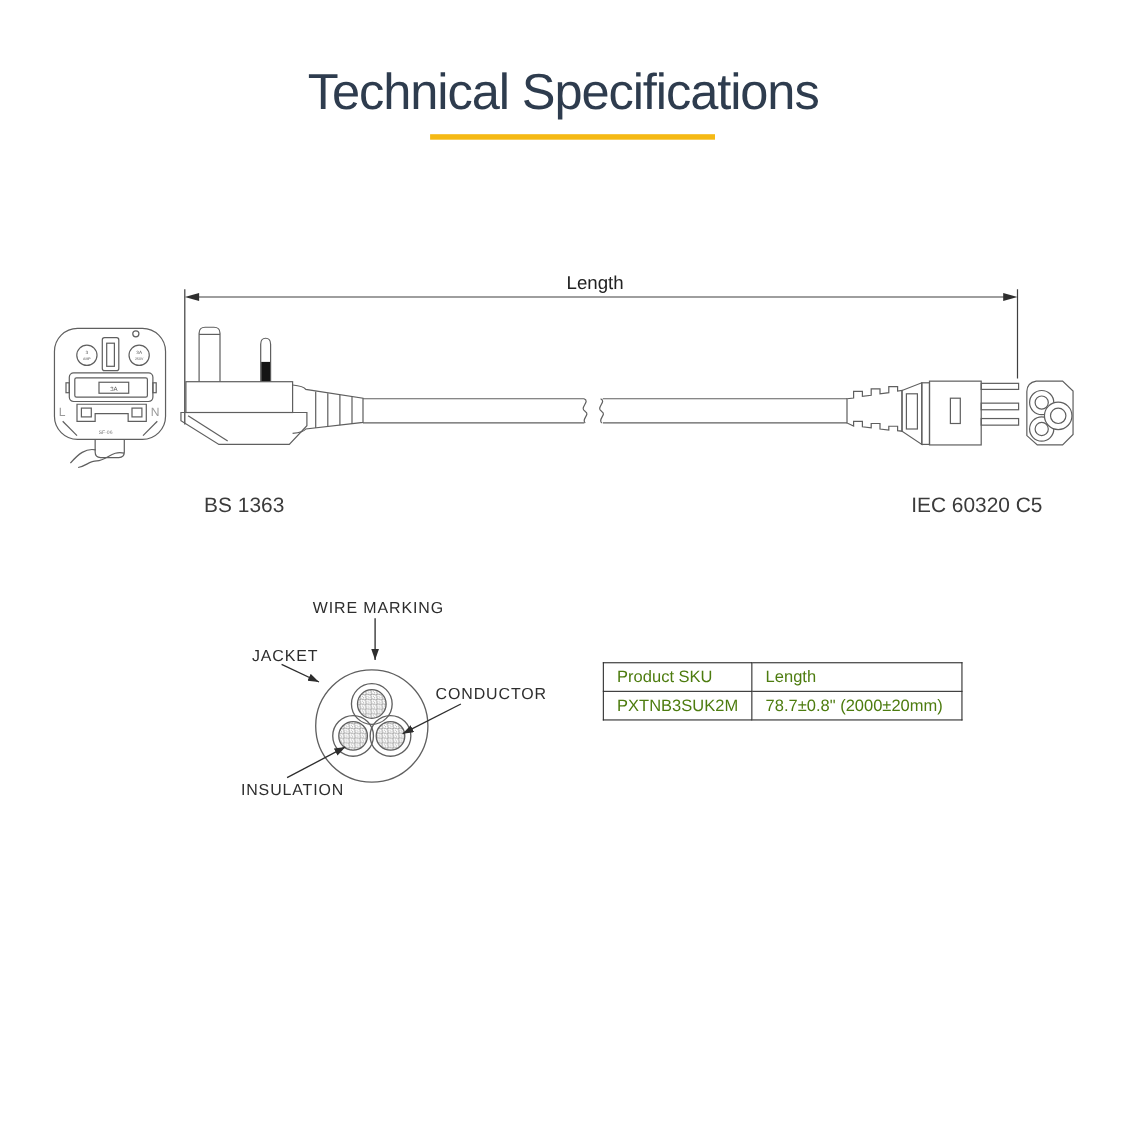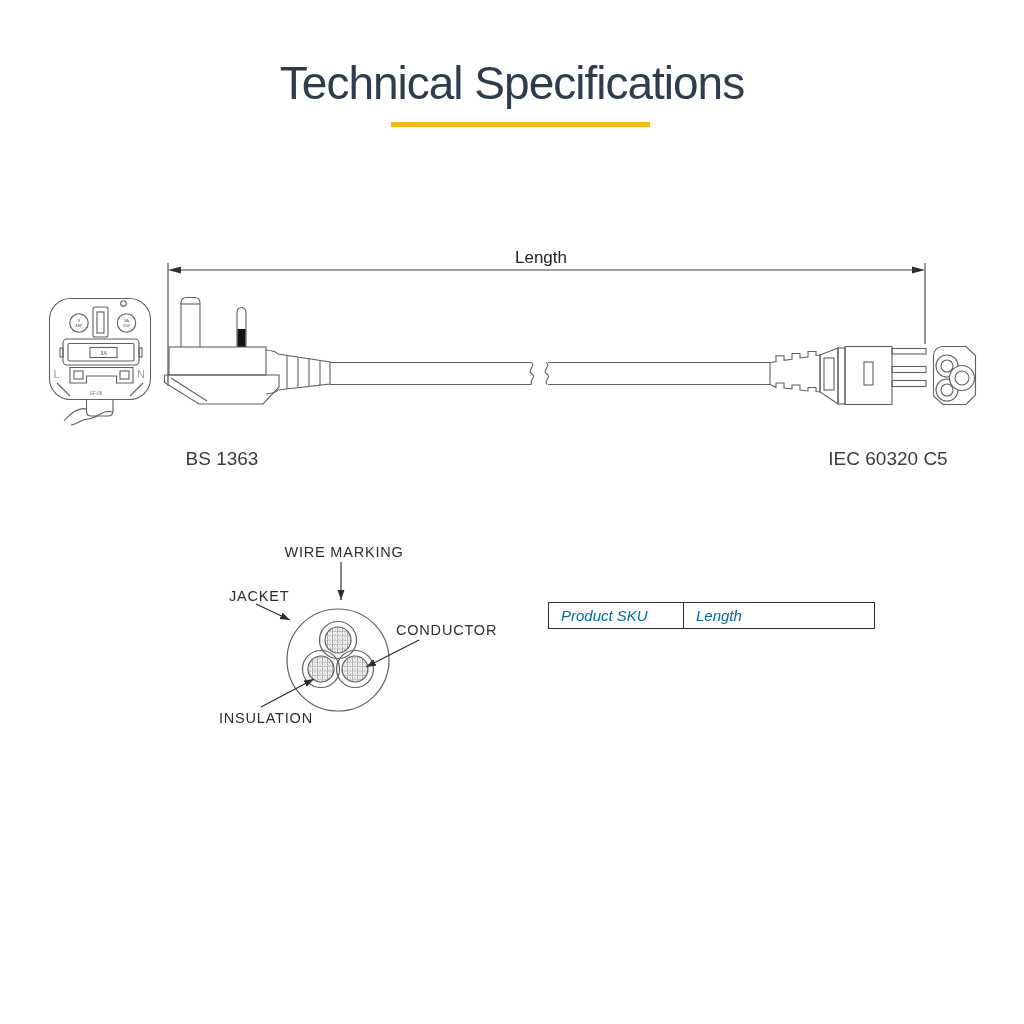--- a/index.html
+++ b/index.html
@@ -4,21 +4,21 @@
 <style>
   html,body{margin:0;padding:0;background:#ffffff;}
   .canvas{position:relative;width:1024px;height:841px;background:#fff;overflow:hidden;
           font-family:"Liberation Sans",sans-serif;}
   .page-title{position:absolute;left:0;top:56px;width:1024px;text-align:center;margin:0;
               font-family:"Liberation Sans",sans-serif;font-weight:300;font-size:46px;
               letter-spacing:-1px;color:#2e3c4e;}
   .accent-rule{position:absolute;left:391px;top:122px;width:259px;height:5px;background:#f5b914;}
   .diagram-svg{position:absolute;left:0;top:0;width:1024px;height:1024px;}
   .spec-table{position:absolute;left:548px;top:602px;border-collapse:collapse;
-              font-family:"Liberation Sans",sans-serif;font-size:15px;color:#0369a1;font-style:italic;}
+              font-family:"Liberation Sans",sans-serif;font-size:15px;color:#4d7c0f;}
   .spec-table th,.spec-table td{border:1.5px solid #2e2e2e;font-weight:400;text-align:left;
               padding:2px 10px 2px 12px;height:21px;white-space:nowrap;}
   .spec-table th.col-sku,.spec-table td.col-sku{width:112px;}
   .spec-table th.col-len,.spec-table td.col-len{width:168px;}
   text{font-family:"Liberation Sans",sans-serif;}
 </style>
 </head>
 <body>
 
 <div class="canvas">
@@ -147,16 +147,20 @@
   </svg>
 
   <table class="spec-table">
     <thead>
       <tr>
         <th class="col-sku">Product SKU</th>
         <th class="col-len">Length</th>
       </tr>
     </thead>
     <tbody>
+      <tr>
+        <td class="col-sku">PXTNB3SUK2M</td>
+        <td class="col-len">78.7±0.8" (2000±20mm)</td>
+      </tr>
     </tbody>
   </table>
 
 </div>
 
 </body></html>

